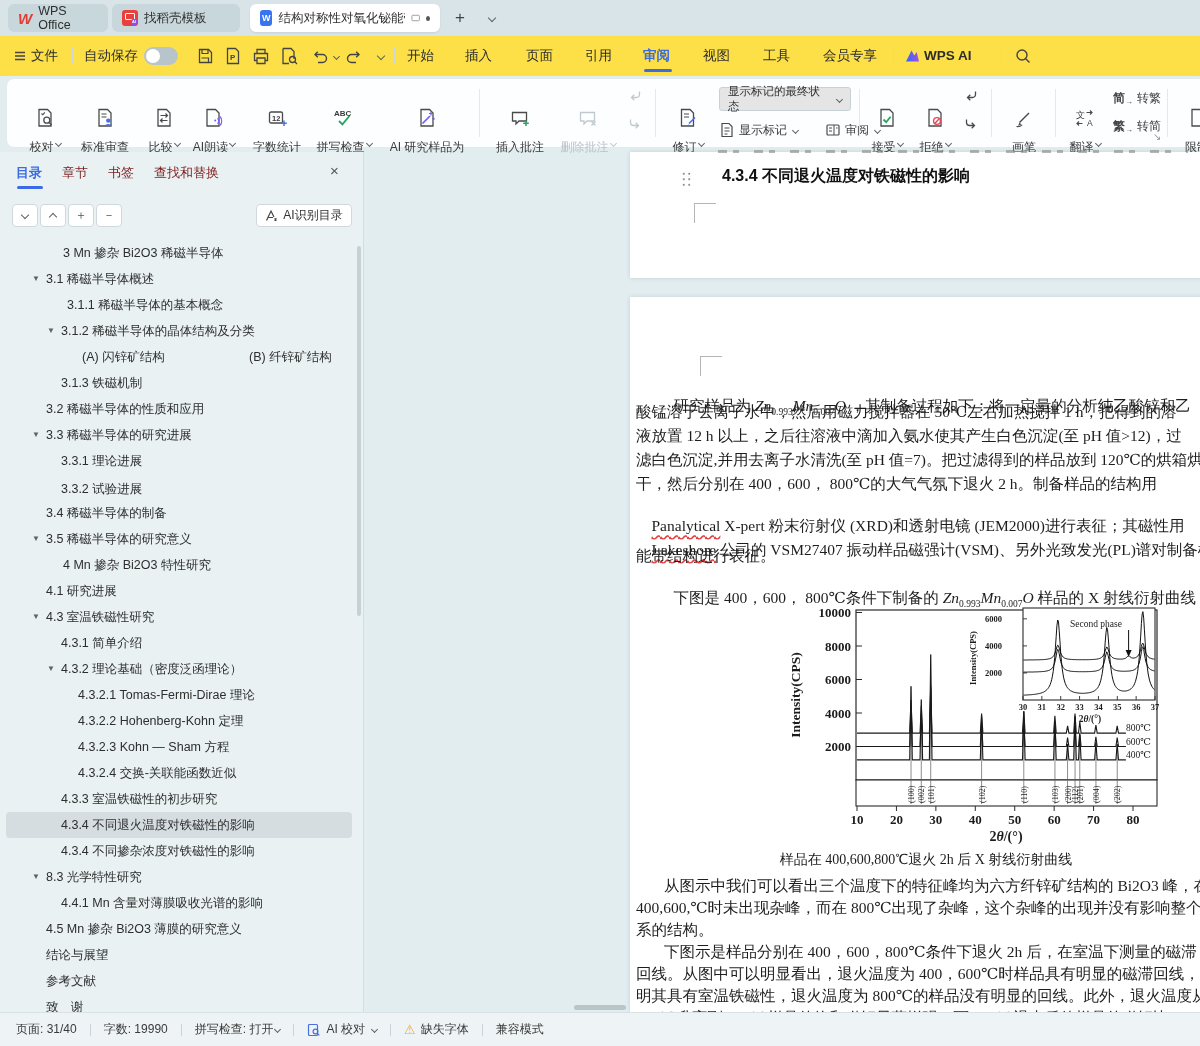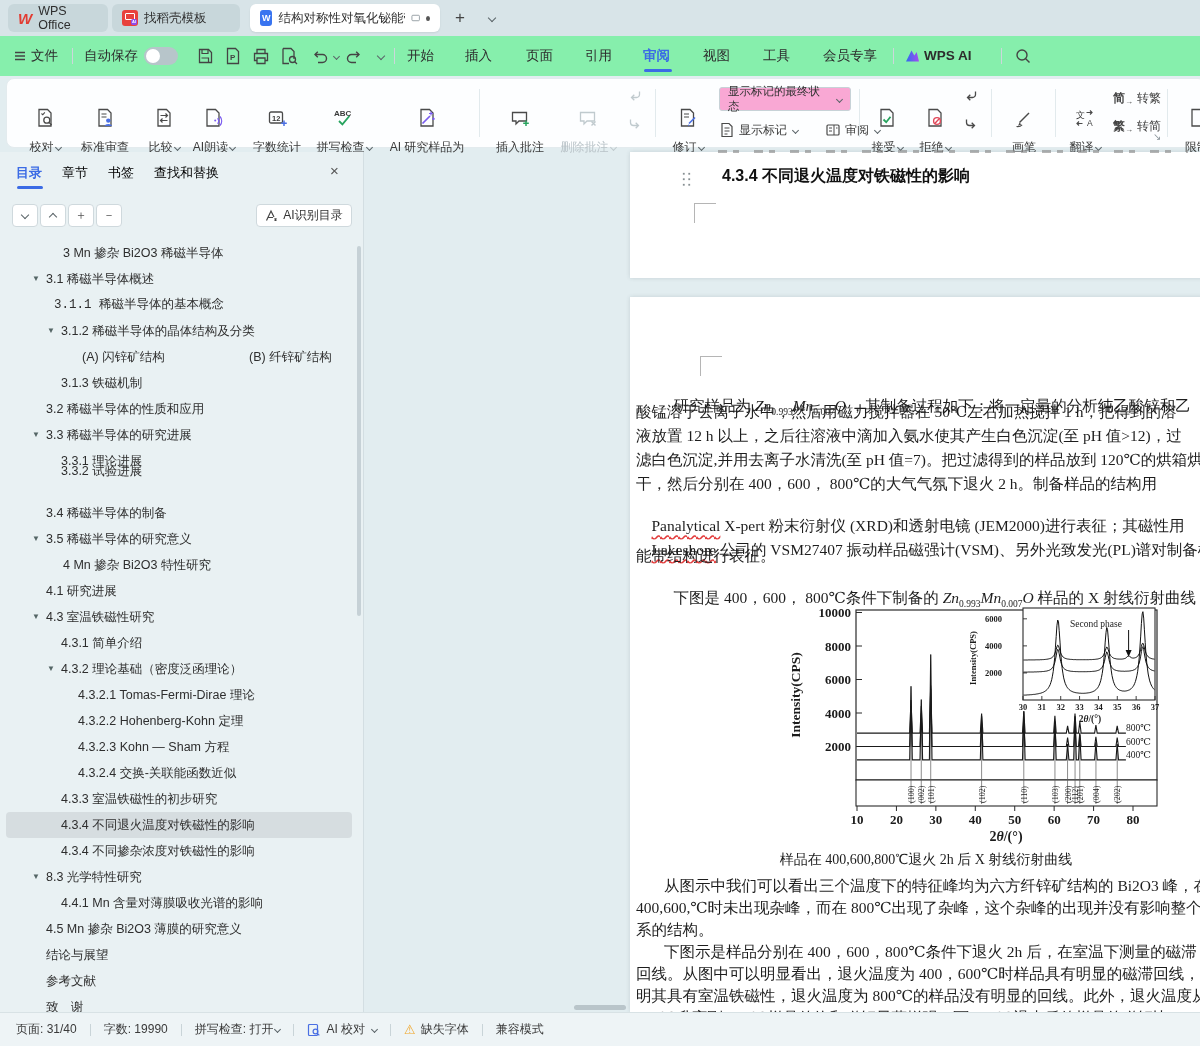--- a/index.html
+++ b/index.html
@@ -18,51 +18,51 @@
 .badge-blue{width:16px;height:16px;border-radius:3px;background:#3874f0;color:#fff;font-weight:700;
   font-size:9px;display:flex;align-items:center;justify-content:center}
 .badge-red{width:16px;height:16px;border-radius:3px;background:#e8413c;position:relative}
 .badge-red i{position:absolute;left:3px;top:3px;width:10px;height:7px;border:1.2px solid #fff;border-radius:1px}
 .badge-red b{position:absolute;right:1px;bottom:1px;width:6px;height:6px;border-radius:2px;background:#8d4df0;
   color:#fff;font-size:4px;line-height:6px;text-align:center;font-style:normal}
 .wlogo{color:#e23c32;font-weight:800;font-style:italic;font-size:15px}
 .titletrunc{max-width:130px;overflow:hidden;white-space:nowrap;display:inline-block}
 .dot{width:5px;height:5px;border-radius:50%;background:#555}
 
-#menubar{position:absolute;left:0;top:36px;width:1200px;height:40px;background:#86efac}
+#menubar{position:absolute;left:0;top:36px;width:1200px;height:40px;background:#fde047}
 .mitem{position:absolute;top:0;height:40px;line-height:40px;font-size:13.5px;color:#2d2d2d;cursor:pointer;white-space:nowrap}
 .mitem.active{color:#3b6be5;font-weight:700}
 .mline{position:absolute;height:3px;border-radius:2px;background:#3b6be5}
 .vsep{position:absolute;width:1px;background:#ccd7db}
 .toggle{position:absolute;width:34px;height:18px;border-radius:9px;background:#b7c5ca;cursor:pointer}
 .toggle i{position:absolute;left:2px;top:2px;width:14px;height:14px;border-radius:50%;background:#fff}
 .qicon{position:absolute;top:11px;width:18px;height:18px;cursor:pointer}
 .cv{display:inline-block;width:6px;height:6px;border-right:1.3px solid #5a6468;border-bottom:1.3px solid #5a6468;
   transform:rotate(45deg);margin-left:4px;vertical-align:2px}
 .cv.sm{width:5px;height:5px;margin-left:2px;vertical-align:1px}
 
 #ribbon{position:absolute;left:6px;top:78px;width:1200px;height:70px;background:#fdfeff;
   border:1px solid #e3ebee;border-radius:8px}
 .rb{position:absolute;top:21px;height:62px;display:flex;flex-direction:column;align-items:center;
   justify-content:space-between;padding:7px 2px 9px;font-size:12px;color:#3a3a3a;white-space:nowrap;
   border-radius:4px;cursor:pointer}
-.rlbl{display:flex;align-items:center;line-height:12px}
+.rlbl{display:flex;align-items:flex-start;line-height:12px}
 .mini{position:absolute;width:24px;height:22px;display:flex;align-items:center;justify-content:center;
   border-radius:3px;cursor:pointer}
 .rrow{position:absolute;height:26px;display:flex;align-items:center;gap:4px;font-size:12px;color:#3a3a3a;
   white-space:nowrap;cursor:pointer}
 .vdiv{position:absolute;top:10px;bottom:10px;width:1px;background:#e2eaed}
 .dis{color:#b9c3c8}
-.combo{position:absolute;height:24px;background:#f9a8d4;border:1px solid #c7d2d7;border-radius:3px;
+.combo{position:absolute;height:24px;background:#e5e5e5;border:1px solid #c7d2d7;border-radius:3px;
   display:flex;align-items:center;justify-content:space-between;padding:0 8px;font-size:11.5px;color:#333;cursor:pointer}
 .cjk-ico{font-size:12px;font-weight:700;color:#444}
 .cjk-ico small{font-size:8px;vertical-align:-2px}
 
 #sidebar{position:absolute;left:0;top:152px;width:364px;bottom:34px;background:#e9f1f3;border-right:1px solid #d3dee2}
-.stab{position:absolute;top:10px;height:22px;line-height:22px;font-size:13px;color:#000000;cursor:pointer}
+.stab{position:absolute;top:10px;height:22px;line-height:22px;font-size:13px;color:#7f1d1d;cursor:pointer}
 .stab.active{color:#3b6be5;font-weight:700}
 .sbtn{position:absolute;top:52px;width:26px;height:23px;background:#fff;border:1px solid #cfd9dd;border-radius:4px;
   display:flex;align-items:center;justify-content:center;cursor:pointer;color:#555}
 #toc{position:absolute;left:0;top:88px;right:6px;bottom:0;overflow:hidden;font-size:12.5px;color:#2e2e2e}
 .trow{position:absolute;left:6px;width:346px;height:26px;line-height:26px;border-radius:4px;cursor:pointer;white-space:nowrap}
 .trow.sel{background:#d6dde0}
 .tarr{position:absolute;top:0;font-size:8px;color:#566;line-height:26px}
 .tlab{position:absolute;top:0}
 
 .page{position:absolute;left:630px;width:575px;background:#fff;box-shadow:0 0 4px rgba(60,80,90,.18)}
@@ -437,21 +437,21 @@
 
     <div id="toc">
         <div class="trow" style="top: 0px;">
           <span class="tlab" style="left: 57px;">3 Mn 掺杂 Bi2O3 稀磁半导体</span>
         </div>
         <div class="trow" style="top: 26px;">
           <span class="tarr" style="left: 26px;">▼</span>
           <span class="tlab" style="left: 40px;">3.1 稀磁半导体概述</span>
         </div>
         <div class="trow" style="top: 52px;">
-          <span class="tlab" style="left: 48px; font-family: Liberation Mono, monospace;">3.1.1 稀磁半导体的基本概念</span>
+          <span class="tlab" style="left: 61px;">3.1.1 稀磁半导体的基本概念</span>
         </div>
         <div class="trow" style="top: 78px;">
           <span class="tarr" style="left: 41px;">▼</span>
           <span class="tlab" style="left: 55px;">3.1.2 稀磁半导体的晶体结构及分类</span>
         </div>
         <div class="trow" style="top: 104px;">
           <span class="tlab" style="left: 76px;">(A) 闪锌矿结构</span>
           <span class="tlab" style="left: 243px;">(B) 纤锌矿结构</span>
         </div>
         <div class="trow" style="top: 130px;">
@@ -460,21 +460,21 @@
         <div class="trow" style="top: 156px;">
           <span class="tlab" style="left: 40px;">3.2 稀磁半导体的性质和应用</span>
         </div>
         <div class="trow" style="top: 182px;">
           <span class="tarr" style="left: 26px;">▼</span>
           <span class="tlab" style="left: 40px;">3.3 稀磁半导体的研究进展</span>
         </div>
         <div class="trow" style="top: 208px;">
           <span class="tlab" style="left: 55px;">3.3.1 理论进展</span>
         </div>
-        <div class="trow" style="top: 218px; text-align: center;">
+        <div class="trow" style="top: 236px; text-align: center;">
           <span class="tlab" style="left: 55px;">3.3.2 试验进展</span>
         </div>
         <div class="trow" style="top: 260px;">
           <span class="tlab" style="left: 40px;">3.4 稀磁半导体的制备</span>
         </div>
         <div class="trow" style="top: 286px;">
           <span class="tarr" style="left: 26px;">▼</span>
           <span class="tlab" style="left: 40px;">3.5 稀磁半导体的研究意义</span>
         </div>
         <div class="trow" style="top: 312px;">

